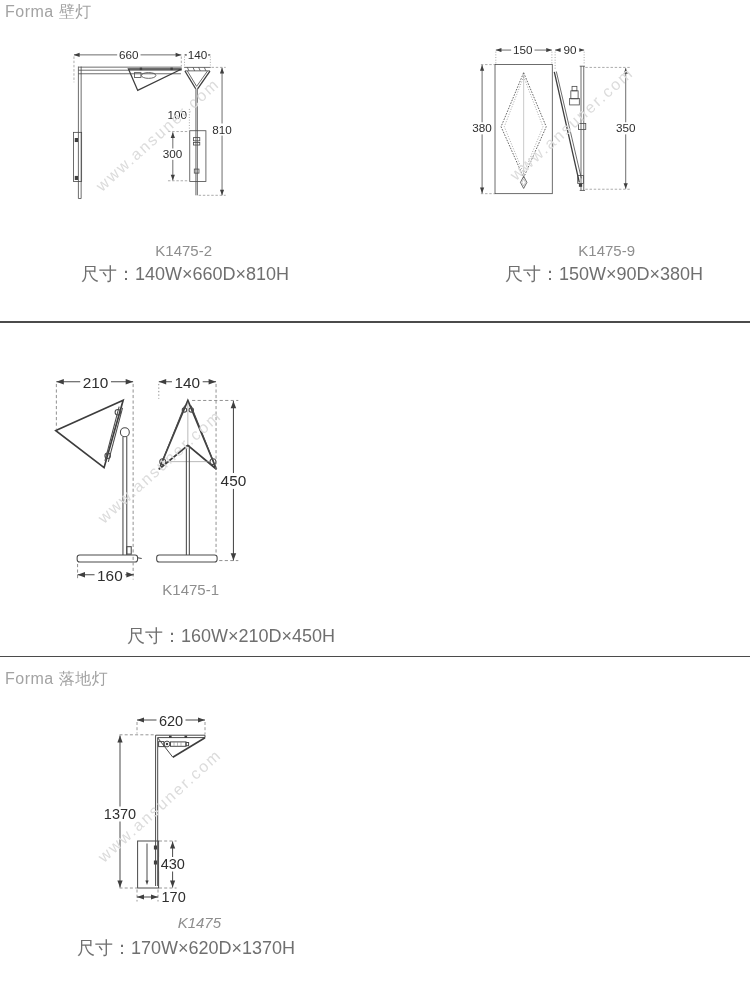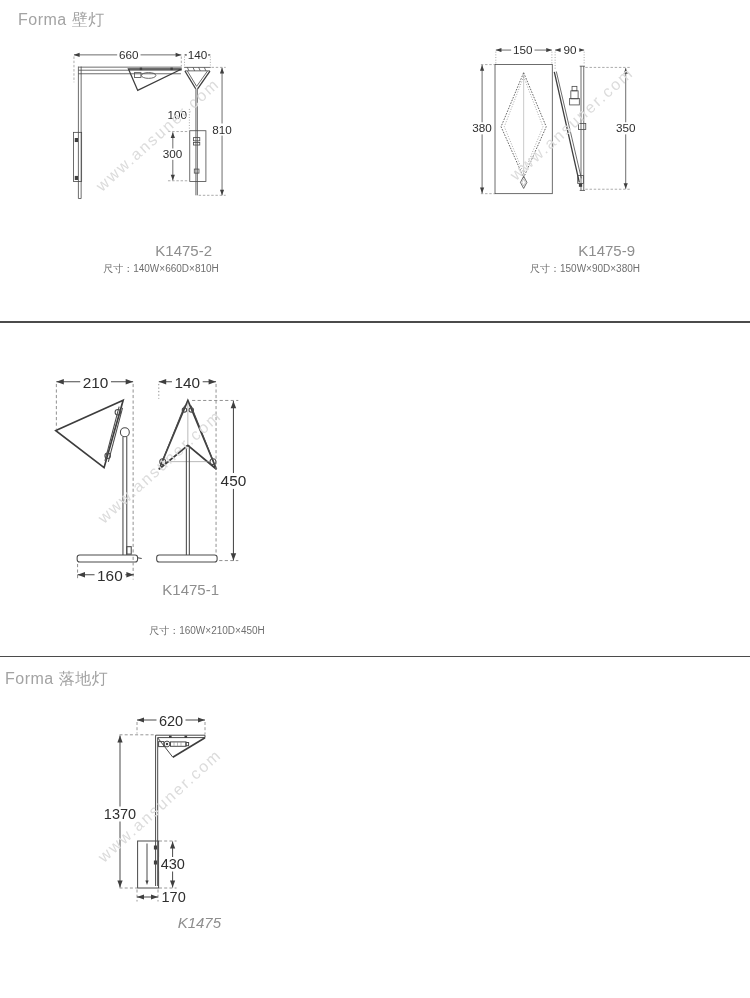--- a/index.html
+++ b/index.html
@@ -1,41 +1,41 @@
 <!DOCTYPE html>
 <html><head>
 <meta charset="utf-8">
 <style>
   html,body{margin:0;padding:0;background:#fff;}
   .canvas{position:relative;width:750px;height:998px;background:#ffffff;overflow:hidden;
           font-family:"Liberation Sans",sans-serif;}
   .sec-title{position:absolute;font-size:16px;color:#a3a3a3;letter-spacing:0.5px;white-space:nowrap;}
   .divider{position:absolute;left:0;width:750px;background:#4b4b4b;}
   .pcode{position:absolute;font-size:15px;color:#8e8e8e;text-align:right;white-space:nowrap;}
-  .psize{position:absolute;font-size:10px;color:#6f6f6f;text-align:center;white-space:nowrap;}
+  .psize{position:absolute;font-size:18px;color:#6f6f6f;text-align:center;white-space:nowrap;}
   .wm{position:absolute;font-size:16px;letter-spacing:2px;color:#dcdcdc;white-space:nowrap;
       transform:translate(-50%,-50%) rotate(-42deg);}
   svg{position:absolute;overflow:visible;}
   .ln{stroke:#4a4a4a;stroke-width:1;fill:none;}
   .thk{stroke:#3d3d3d;stroke-width:1.6;fill:none;}
   .th{stroke:#909090;stroke-width:0.6;fill:none;}
   .dsh{stroke:#8c8c8c;stroke-width:0.9;fill:none;stroke-dasharray:3 2.2;}
   .dot{stroke:#8c8c8c;stroke-width:0.9;fill:none;stroke-dasharray:1.3 2;}
   .bead{stroke:#555;stroke-width:1.1;fill:none;stroke-dasharray:2 1.6;}
   .dim{stroke:#4a4a4a;stroke-width:1;fill:none;}
   .fil{fill:#3f3f3f;stroke:none;}
   .msk{fill:#ffffff;stroke:none;}
   .dtx{font-family:"Liberation Sans",sans-serif;font-size:14.5px;fill:#2e2e2e;}
 </style>
 </head>
 <body>
 
 <div class="canvas">
 
-  <div class="sec-title" style="left:5px;top:10px;margin-left:13px;">Forma 壁灯</div>
+  <div class="sec-title" style="left:5px;top:2px;">Forma 壁灯</div>
 
   <svg style="left:55px;top:38px;" width="230" height="200" viewBox="55 38 285 238">
     <defs>
       <marker id="aE1" markerWidth="8" markerHeight="6" refX="7.5" refY="3" orient="auto">
           <path d="M0.5,0.4 L7.5,3 L0.5,5.6 Z" fill="#3f3f3f"></path>
         </marker>
       <marker id="aS1" markerWidth="8" markerHeight="6" refX="0.5" refY="3" orient="auto">
           <path d="M7.5,0.4 L0.5,3 L7.5,5.6 Z" fill="#3f3f3f"></path>
         </marker>
     </defs>
@@ -283,14 +283,15 @@
       <text class="dtx" x="172.8" y="868.5" text-anchor="middle">430</text>
       <line class="dsh" x1="137" y1="889.5" x2="137" y2="901.5"></line>
       <line class="dsh" x1="158" y1="889.5" x2="158" y2="901.5"></line>
       <line class="dim" x1="137" y1="897" x2="158" y2="897" marker-start="url(#aS4)" marker-end="url(#aE4)"></line>
       <text class="dtx" x="161.5" y="902" text-anchor="start">170</text>
     </g>
   </svg>
   <div class="wm" style="left:160px;top:806px;">www.ansuner.com</div>
 
   <div class="pcode" style="left:101px;top:914px;width:120px;font-style:italic;">K1475</div>
+  <div class="psize" style="left:77px;top:936px;width:170px;">尺寸：170W×620D×1370H</div>
 
 </div>
 
 </body></html>

